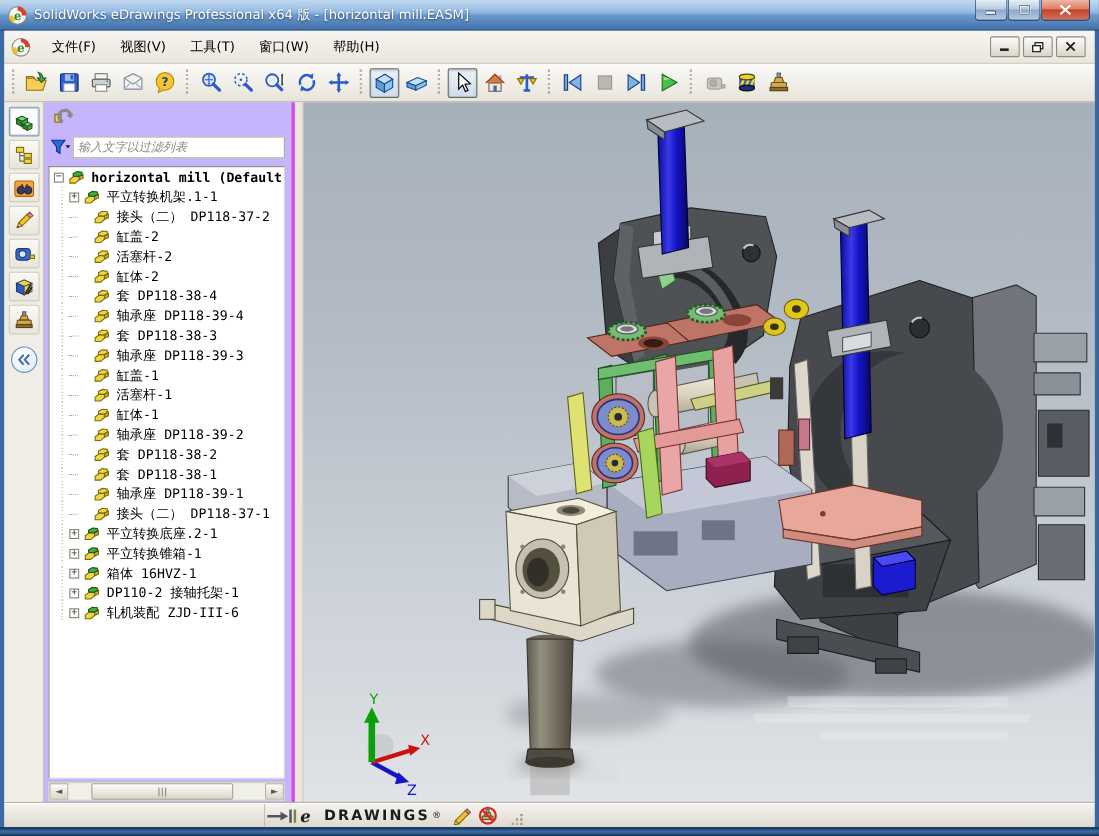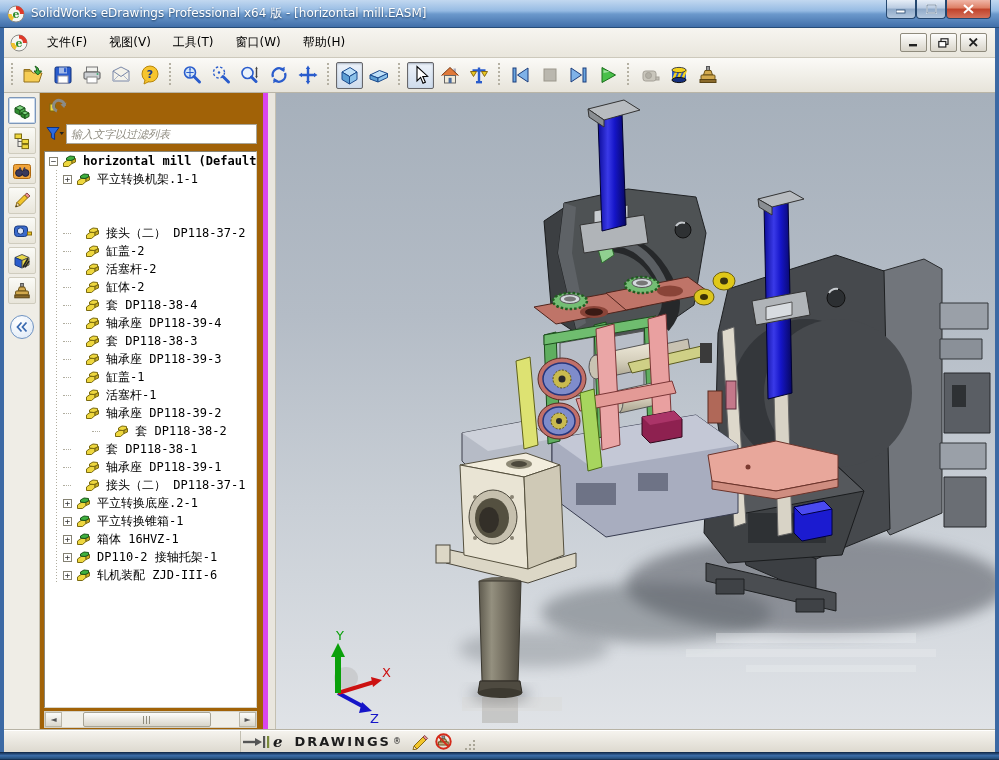--- a/index.html
+++ b/index.html
@@ -36,21 +36,21 @@
     border:1px solid transparent;border-radius:2px;margin:0 1px;}
   .tbtn.on{border:1px solid #67676a;background:linear-gradient(180deg,#eef3fa,#cfdcec);box-shadow:inset 0 1px 2px rgba(40,60,90,.35);}
   
   .main{position:absolute;top:65px;left:0;right:0;bottom:22px;display:flex;}
   .sidestrip{width:36px;background:#efede6;border-right:1px solid #c4c0b2;display:flex;flex-direction:column;align-items:center;padding-top:4px;}
   .sbtn{width:28px;height:27px;margin-bottom:3px;border:1px solid #cfccbe;border-radius:2px;
     background:linear-gradient(180deg,#fafaf6,#e8e5da);display:flex;align-items:center;justify-content:center;}
   .sbtn.on{border-color:#7d97b8;background:#fdfdfb;box-shadow:0 0 0 1px #c8d8ec inset;}
   .collapsebtn{width:24px;height:24px;margin-top:8px;border:1px solid #6f93c2;border-radius:50%;
     background:radial-gradient(circle at 35% 30%,#ffffff,#dbe7f5);display:flex;align-items:center;justify-content:center;}
-  .panel{width:228px;position:relative;background:#a16207;border-right:5px solid #d946ef;}
+  .panel{width:228px;position:relative;background:#c4b5fd;border-right:3px solid #d946ef;}
   .panel-top{height:28px;display:flex;align-items:center;padding-left:8px;}
   .filterrow{height:26px;display:flex;align-items:center;padding:0 6px 0 6px;}
   .funnel{width:20px;height:18px;display:flex;align-items:center;}
   .filterinput{flex:1;height:20px;border:1px solid #a9a699;background:#fff;padding:0 4px;font-size:11px;}
   .filterinput::placeholder{color:#8f8c80;font-style:italic;font-family:"DejaVu Serif","Liberation Serif",serif;}
   .treebox{position:absolute;top:58px;left:4px;right:6px;bottom:22px;background:#fff;
     border:1px solid #898678;border-right-color:#d8d5c9;border-bottom-color:#d8d5c9;
     overflow:hidden;font-family:"DejaVu Sans Mono","Liberation Mono",monospace;font-size:12px;}
   .tree-row{height:18px;display:flex;align-items:center;white-space:nowrap;padding-left:4px;}
   .children-block{background:repeating-linear-gradient(180deg,#b0ad9f 0 1px,transparent 1px 3px);
@@ -425,21 +425,21 @@
             <div class="children-block">
               <div class="tree-row" style="padding-left: 18px;">
                 <span class="expander">+</span>
                 <svg class="ticon" width="17" height="14" viewBox="0 0 17 14">
                   <path d="M1.5 9 L5 6.5 L10 6.5 L10 9.5 L6.5 12.5 L1.5 12.5 Z" fill="#eed73e" stroke="#7a6a10"></path>
                   <path d="M10 6.5 L13.5 4.5 L13.5 8 L10 9.5 Z" fill="#c9ae22" stroke="#7a6a10"></path>
                   <path d="M4.5 4 L8 2 L12.5 2.5 L12.5 5 L9 6.5 L4.5 6 Z" fill="#3fb03f" stroke="#1b571b"></path>
                 </svg>
                 <span class="tlabel">平立转换机架.1-1</span>
               </div>
-              <div class="tree-row" style="padding-left: 18px; margin-top: 36px;">
+              <div class="tree-row" style="padding-left: 18px;">
                 <span class="dotlink"></span>
                 <span class="exp-space"></span>
                 <svg class="ticon" width="17" height="14" viewBox="0 0 17 14">
                   <path d="M1.5 9 L5 6.5 L10 6.5 L10 9.5 L6.5 12.5 L1.5 12.5 Z" fill="#eed73e" stroke="#7a6a10"></path>
                   <path d="M10 6.5 L13.5 4.5 L13.5 8 L10 9.5 Z" fill="#c9ae22" stroke="#7a6a10"></path>
                   <path d="M4.5 4 L8 2 L12.5 2.5 L12.5 5 L9 6.5 L4.5 6 Z" fill="#eed73e" stroke="#7a6a10"></path>
                 </svg>
                 <span class="tlabel">接头（二） DP118-37-2</span>
               </div>
               <div class="tree-row" style="padding-left: 18px;">
@@ -533,23 +533,33 @@
                 <span class="tlabel">活塞杆-1</span>
               </div>
               <div class="tree-row" style="padding-left: 18px;">
                 <span class="dotlink"></span>
                 <span class="exp-space"></span>
                 <svg class="ticon" width="17" height="14" viewBox="0 0 17 14">
                   <path d="M1.5 9 L5 6.5 L10 6.5 L10 9.5 L6.5 12.5 L1.5 12.5 Z" fill="#eed73e" stroke="#7a6a10"></path>
                   <path d="M10 6.5 L13.5 4.5 L13.5 8 L10 9.5 Z" fill="#c9ae22" stroke="#7a6a10"></path>
                   <path d="M4.5 4 L8 2 L12.5 2.5 L12.5 5 L9 6.5 L4.5 6 Z" fill="#eed73e" stroke="#7a6a10"></path>
                 </svg>
+                <span class="tlabel">缸体-1</span>
+              </div>
+              <div class="tree-row" style="padding-left: 18px;">
+                <span class="dotlink"></span>
+                <span class="exp-space"></span>
+                <svg class="ticon" width="17" height="14" viewBox="0 0 17 14">
+                  <path d="M1.5 9 L5 6.5 L10 6.5 L10 9.5 L6.5 12.5 L1.5 12.5 Z" fill="#eed73e" stroke="#7a6a10"></path>
+                  <path d="M10 6.5 L13.5 4.5 L13.5 8 L10 9.5 Z" fill="#c9ae22" stroke="#7a6a10"></path>
+                  <path d="M4.5 4 L8 2 L12.5 2.5 L12.5 5 L9 6.5 L4.5 6 Z" fill="#eed73e" stroke="#7a6a10"></path>
+                </svg>
                 <span class="tlabel">轴承座 DP118-39-2</span>
               </div>
-              <div class="tree-row" style="padding-left: 18px; justify-content: center;">
+              <div class="tree-row" style="padding-left: 18px;">
                 <span class="dotlink"></span>
                 <span class="exp-space"></span>
                 <svg class="ticon" width="17" height="14" viewBox="0 0 17 14">
                   <path d="M1.5 9 L5 6.5 L10 6.5 L10 9.5 L6.5 12.5 L1.5 12.5 Z" fill="#eed73e" stroke="#7a6a10"></path>
                   <path d="M10 6.5 L13.5 4.5 L13.5 8 L10 9.5 Z" fill="#c9ae22" stroke="#7a6a10"></path>
                   <path d="M4.5 4 L8 2 L12.5 2.5 L12.5 5 L9 6.5 L4.5 6 Z" fill="#eed73e" stroke="#7a6a10"></path>
                 </svg>
                 <span class="tlabel">套 DP118-38-2</span>
               </div>
               <div class="tree-row" style="padding-left: 18px;">

